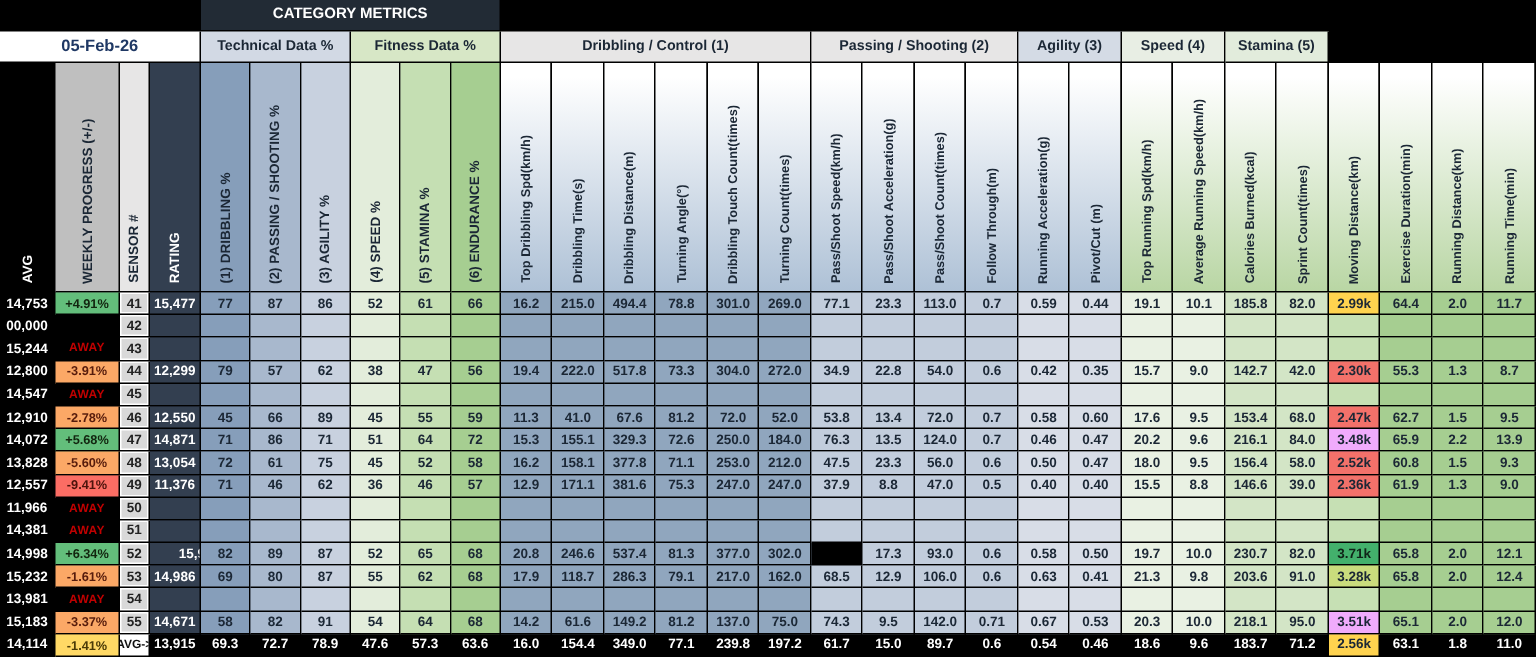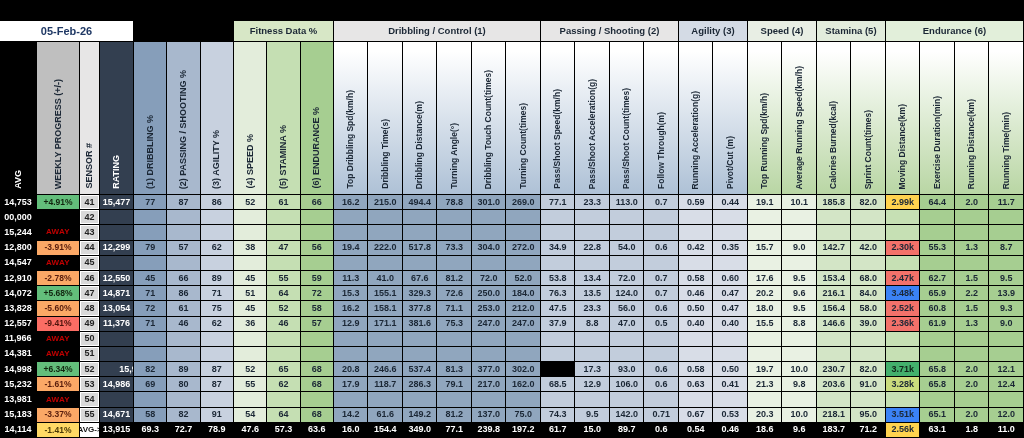--- a/index.html
+++ b/index.html
@@ -61,52 +61,55 @@
   
   .p-green{background:#63BE7B;color:#12250f;}
   .p-orange{background:#FBA866;color:#571c0c;}
   .p-red{background:#FB6D64;color:#4d130c;}
   .p-yellow{background:#FFD965;color:#4a3a07;}
   .p-away{background:#000;color:#C00000;font-size:8px;letter-spacing:.3px;}
   .p-blank{background:#000;}
   
   .m-yellow{background:#FFD34F;color:#1b2735;}
   .m-red{background:#F3716A;color:#1b2735;}
-  .m-green{background:#3b82f6;color:#1b2735;}
+  .m-green{background:#f0abfc;color:#1b2735;}
   .m-darkgreen{background:#43B06C;color:#102418;}
   .m-yellowgreen{background:#CADC7D;color:#1b2735;}
   .s-sum{background:#fff;box-shadow:none;color:#111;font-size:8px;}
 </style>
 </head>
 <body>
 
 <div id="sheet">
     <div class="cell date-cell" style="grid-area: 2 / 1 / auto / span 4;">
       <span>05-Feb-26</span>
     </div>
+    <div class="cell banner" style="grid-area: 1 / 5 / auto / span 6;">
+      <span>CATEGORY  METRICS</span>
+    </div>
+    <div class="cell subhead sh-tech" style="grid-area: 2 / 5 / auto / span 3;">
+      <span>Technical Data %</span>
+    </div>
     <div class="cell subhead sh-fit" style="grid-area: 2 / 8 / auto / span 3;">
       <span>Fitness Data %</span>
     </div>
     <div class="cell subhead sh-g0" style="grid-area: 2 / 11 / auto / span 6;">
       <span>Dribbling / Control (1)</span>
     </div>
     <div class="cell subhead sh-g1" style="grid-area: 2 / 17 / auto / span 4;">
       <span>Passing / Shooting (2)</span>
     </div>
     <div class="cell subhead sh-g2" style="grid-area: 2 / 21 / auto / span 2;">
       <span>Agility (3)</span>
     </div>
     <div class="cell subhead sh-g3" style="grid-area: 2 / 23 / auto / span 2;">
       <span>Speed (4)</span>
     </div>
     <div class="cell subhead sh-g4" style="grid-area: 2 / 25 / auto / span 2;">
       <span>Stamina (5)</span>
-    </div>
-    <div class="cell subhead sh-g5" style="grid-area: 2 / 27 / auto / span 4;">
-      <span>Endurance (6)</span>
     </div>
     <div class="cell vh h-avg" style="grid-area: 3 / 1;">
       <span>AVG</span>
     </div>
     <div class="cell vh h-progress" style="grid-area: 3 / 2;">
       <span>WEEKLY PROGRESS (+/-)</span>
     </div>
     <div class="cell vh h-sensor" style="grid-area: 3 / 3;">
       <span>SENSOR #</span>
     </div>

